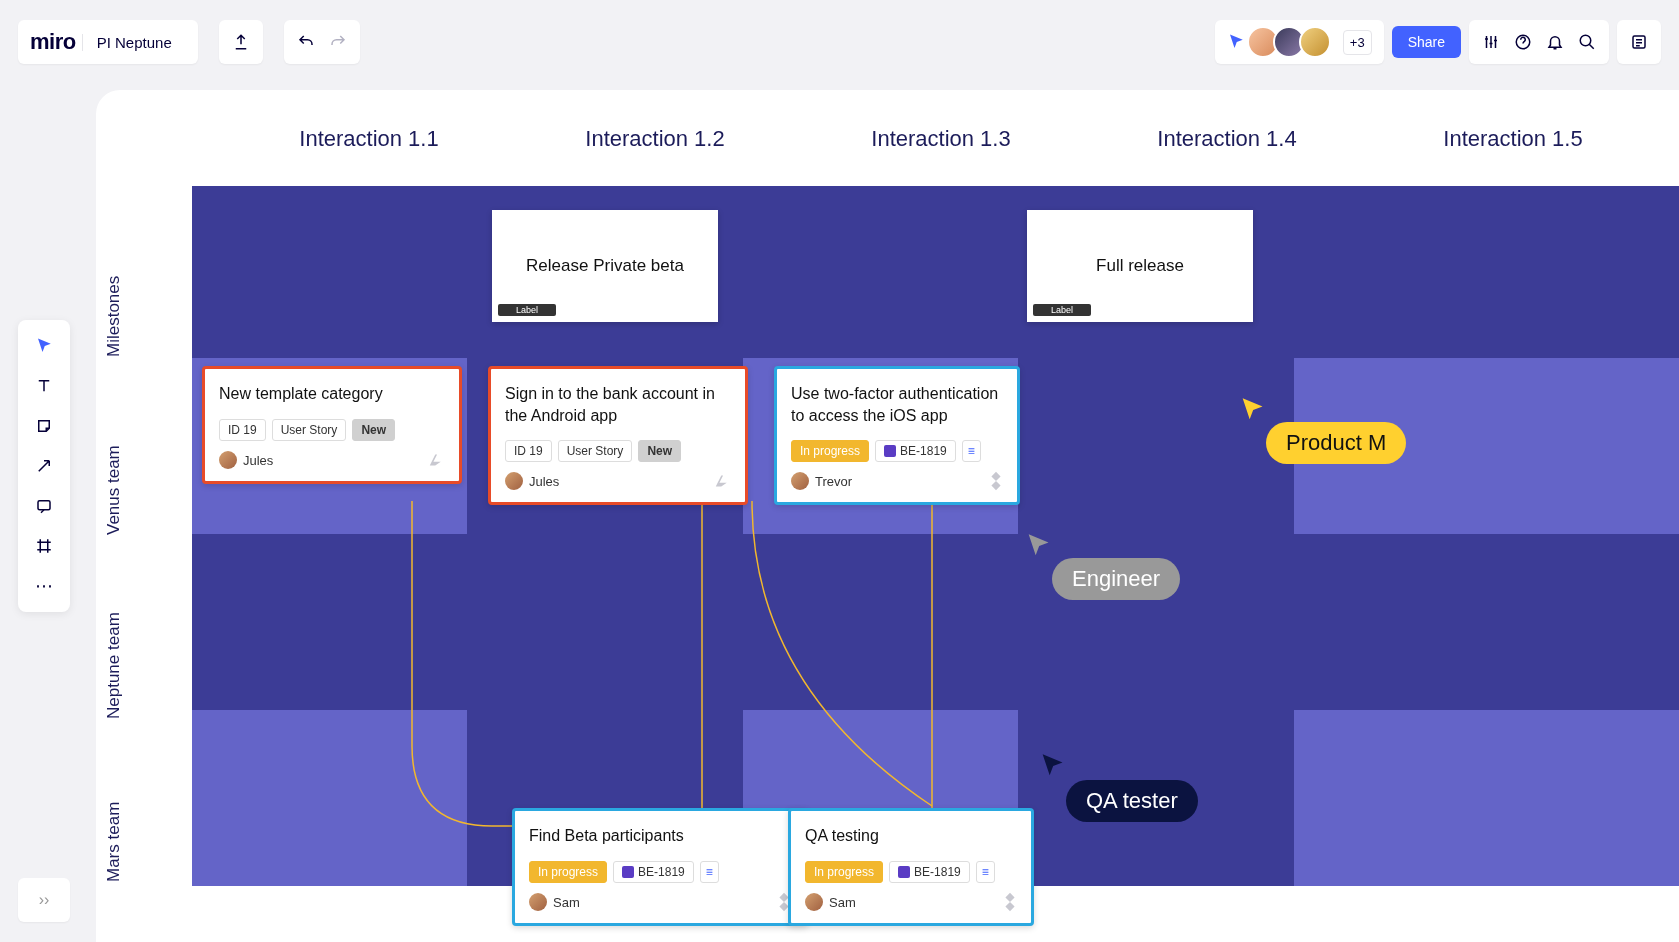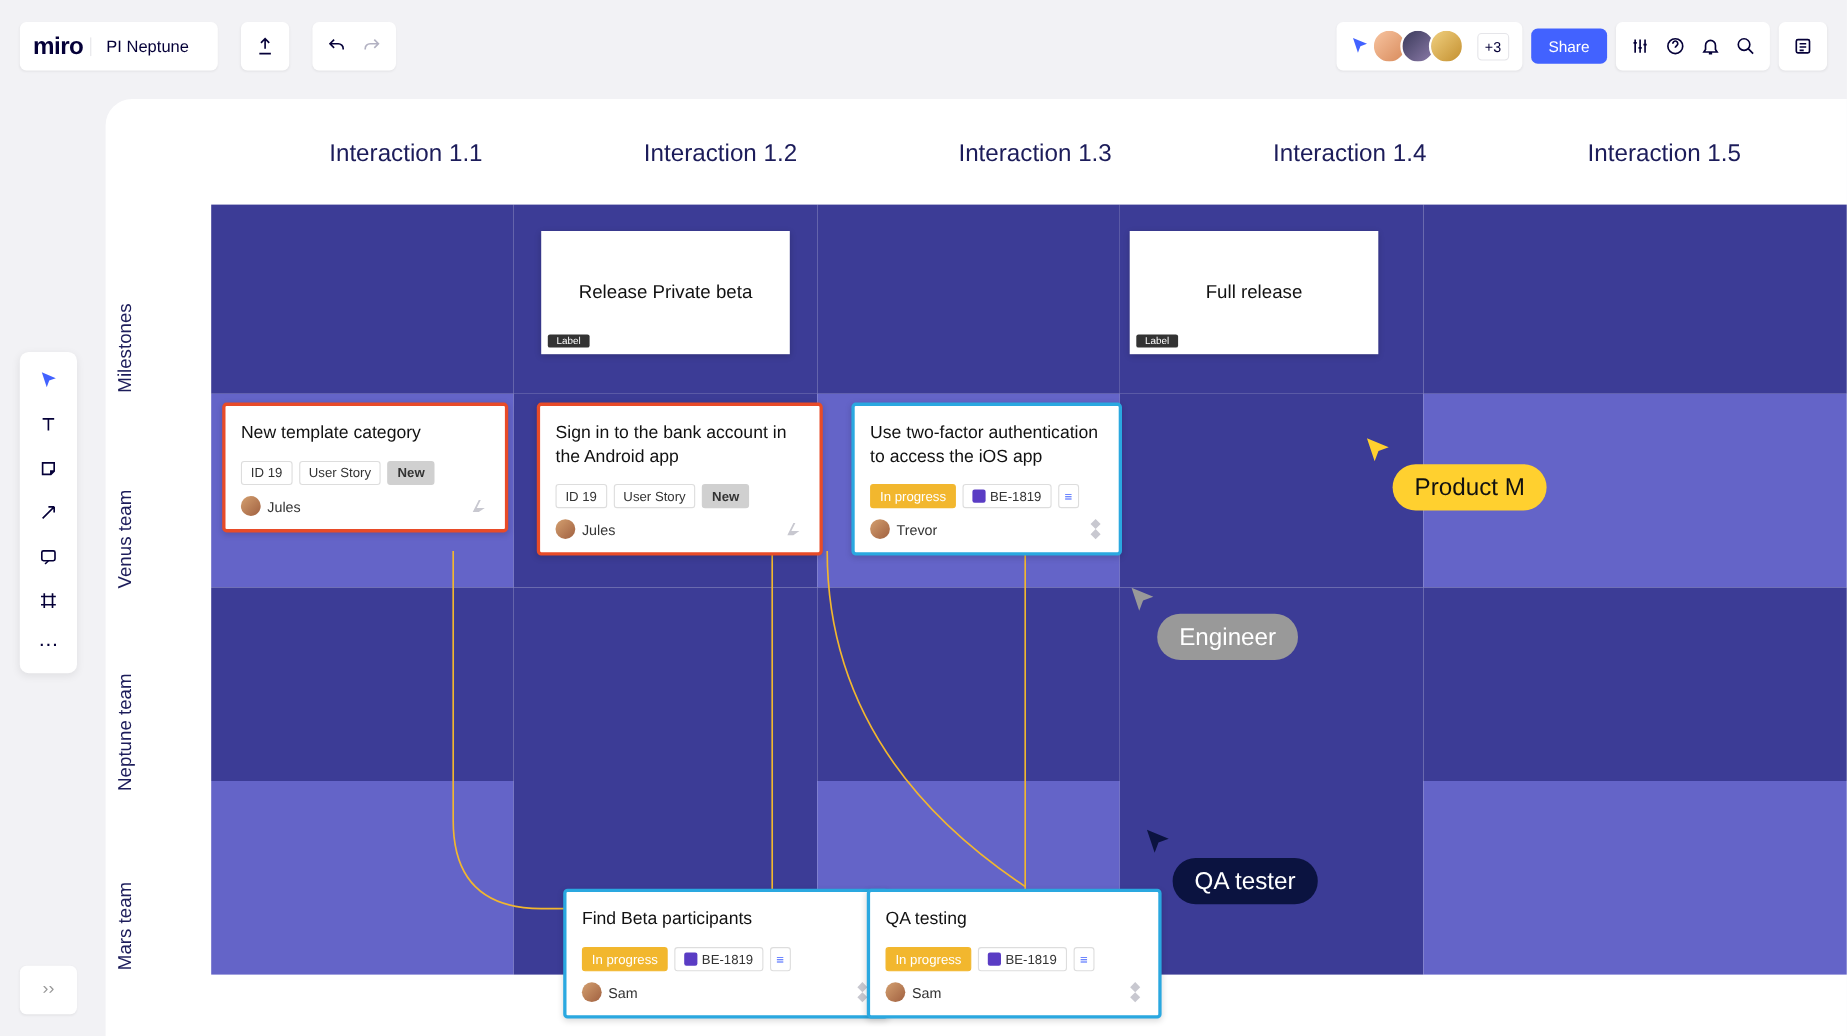--- a/index.html
+++ b/index.html
@@ -45,21 +45,21 @@
 .grid { position: absolute; top: 96px; left: 96px; right: 0; bottom: 0; }
 .grid-row { display: flex; height: 176px; }
 .grid-row.milestones { height: 172px; }
 .grid-cell { width: 286px; border: 1px solid rgba(255,255,255,0.0); position: relative; }
 .dark { background: #3c3c96; }
 .light { background: #6464c8; }
 .grid .grid-cell { border-top: 4px solid transparent; border-left: 4px solid transparent; }
 
 
 .milestone-card { position: absolute; width: 226px; height: 112px; background: #fff; box-shadow: 0 2px 6px rgba(0,0,0,0.2); padding: 14px; display:flex; align-items:center; justify-content:center; font-size:17px; color:#111; }
-.milestone-card .label-tag { position:absolute; bottom:6px; left:6px; background:#333; color:#fff; font-size:9px; padding:1px 8px; border-radius:2px; }
+.milestone-card .label-tag { position:absolute; bottom:6px; left:6px; background:#333; color:#fff; font-size:9px; padding:1px 18px; border-radius:2px; }
 
 .story-card { position: absolute; width: 260px; background:#fff; border-radius:4px; padding:14px 14px 12px; box-shadow:0 2px 6px rgba(0,0,0,0.15); }
 .story-card.red { border: 3px solid #e84b28; }
 .story-card.blue { border: 3px solid #2aa8e0; }
 .story-title { font-size: 16px; color: #111; margin-bottom: 14px; line-height: 1.35; min-height: 22px; }
 .tag-row { display: flex; gap: 6px; margin-bottom: 10px; flex-wrap:wrap; align-items:flex-start; }
 .tag { font-size: 12px; padding: 3px 8px; border-radius: 3px; border:1px solid #ddd; color:#333; }
 .tag.new { background:#d0d0d0; border-color:#d0d0d0;font-weight:bold; }
 .tag.progress { background:#f2b72e; border-color:#f2b72e; color:#fff; }
 .tag.be { background:#fff; border:1px solid #ddd; display:inline-flex; align-items:center; gap:4px; }
@@ -314,21 +314,21 @@
       </div>
       <div class="user-row">
           <span class="mini-av"></span>
           <span>Sam</span>
         </div>
       <svg class="card-icon" width="22" height="22" viewBox="0 0 24 24" fill="#c8c8d0">
           <path d="M12 2l5 5-5 5-5-5zM12 12l5 5-5 5-5-5z"></path>
         </svg>
     </div>
 
-    <div class="story-card blue" style="top:622px;left:596px;width:268px">
+    <div class="story-card blue" style="top:622px;left:596px;width:246px">
       <div class="story-title">QA testing</div>
       <div class="tag-row">
         <span class="tag progress">In progress</span>
         <span class="tag be">BE-1819</span>
         <span class="tag chev">≡</span>
       </div>
       <div class="user-row">
           <span class="mini-av"></span>
           <span>Sam</span>
         </div>

